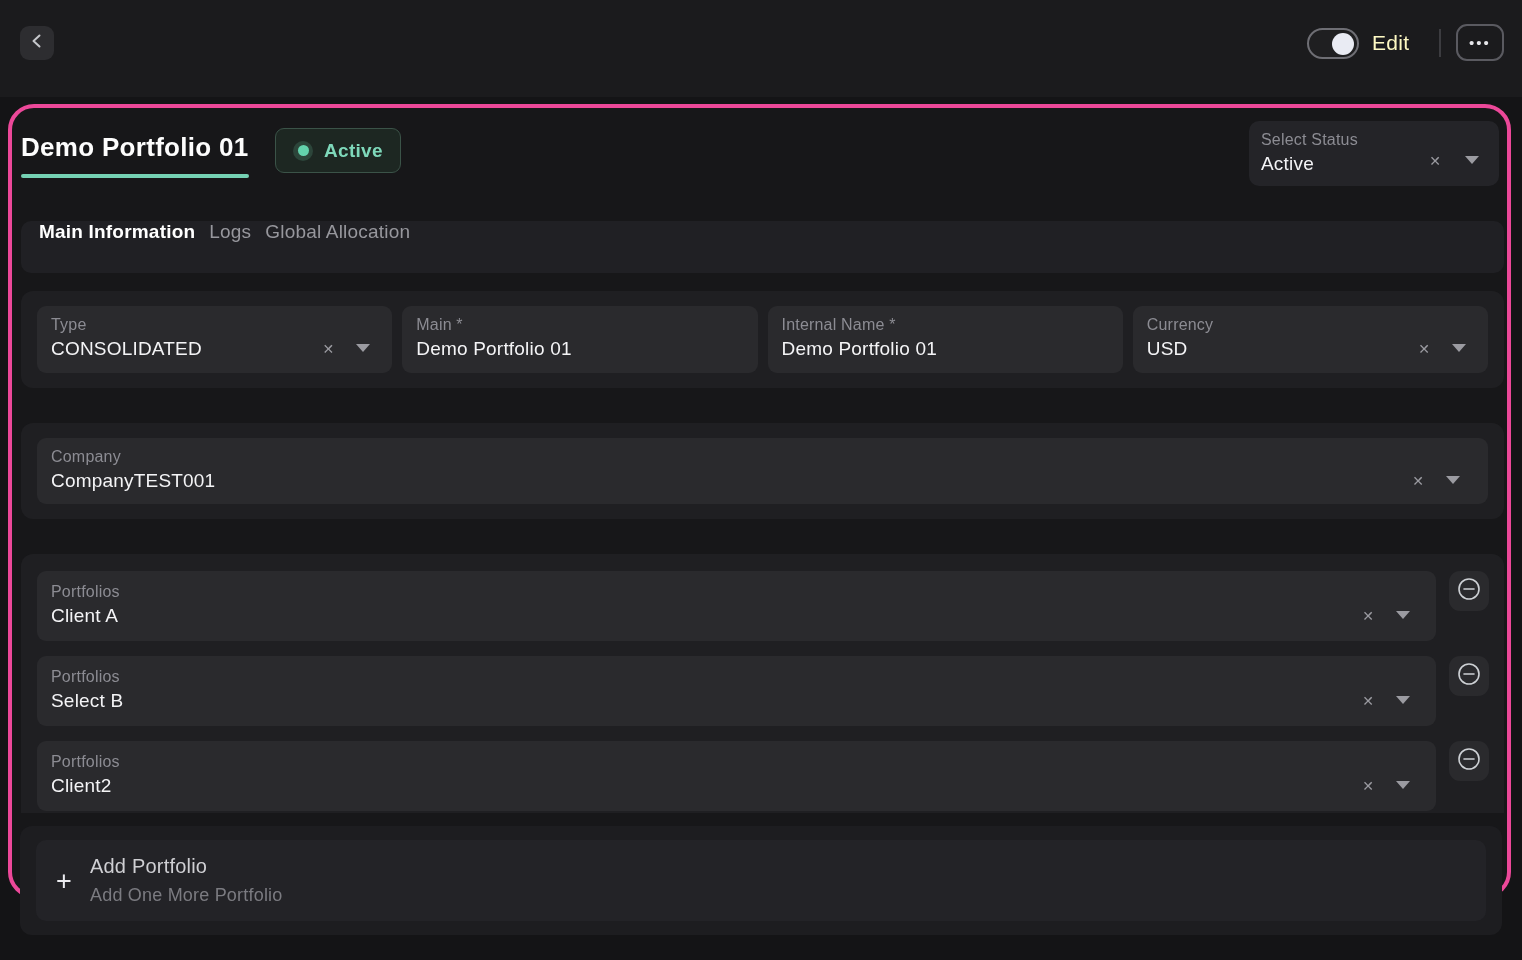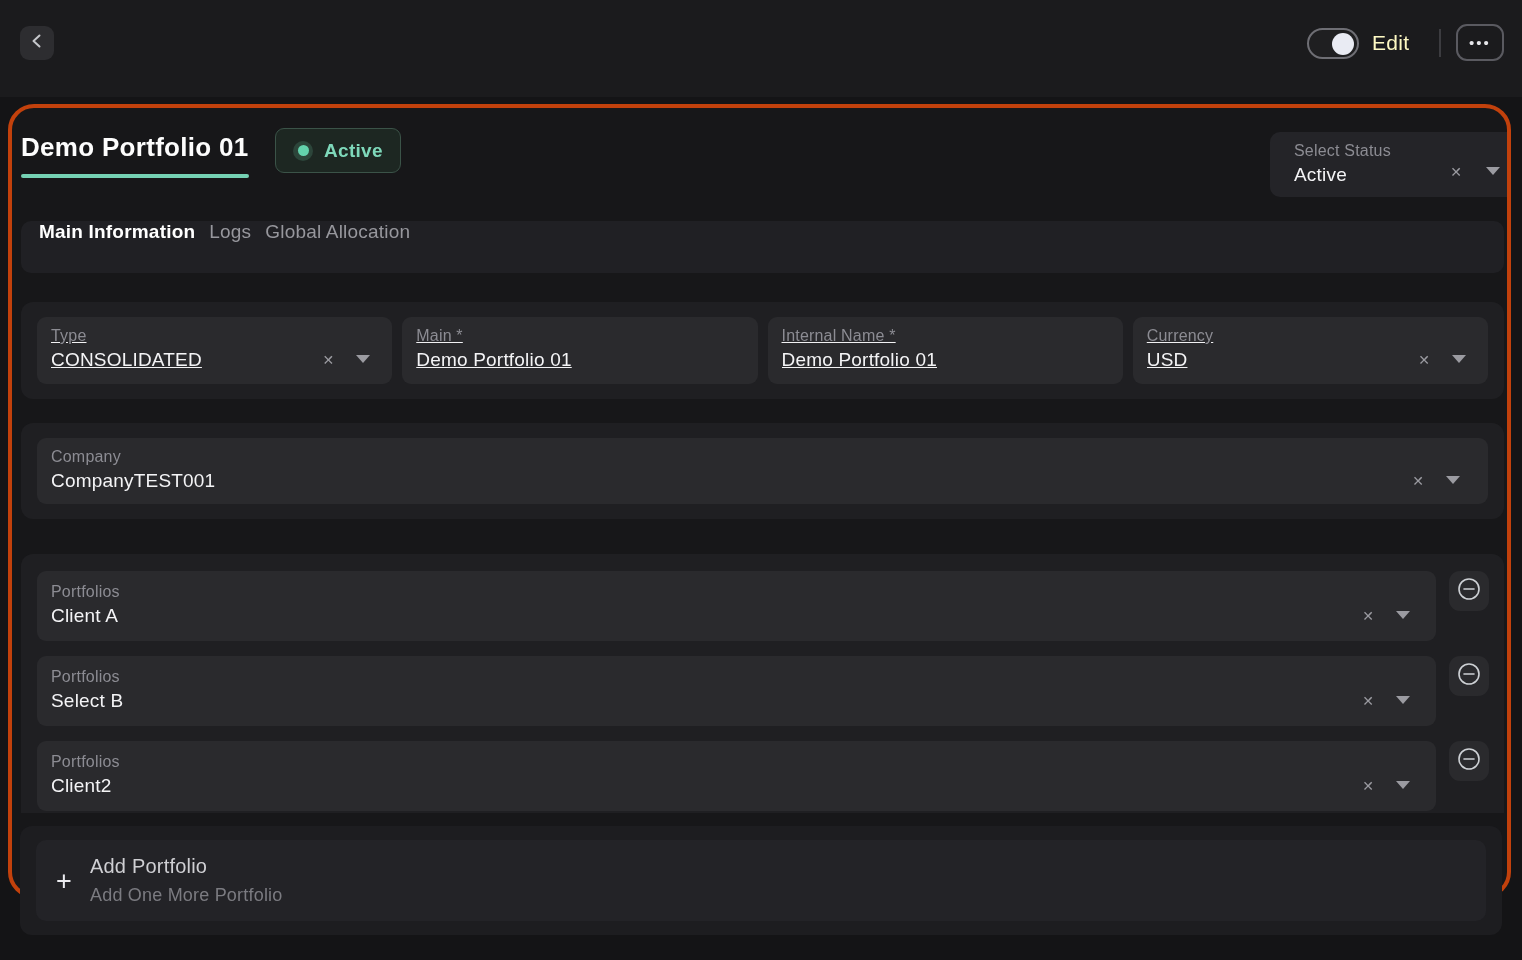--- a/index.html
+++ b/index.html
@@ -30,38 +30,38 @@
   .menu-btn {
     position:absolute; left:1456px; top:24px; width:48px; height:37px;
     border:2px solid #5a5a60; border-radius:11px; background:transparent;
     display:flex; align-items:center; justify-content:center; cursor:pointer;
     color:#e6e6ea; font-size:15px; letter-spacing:2px; line-height:1;
   }
 
   
   .panel {
     position:absolute; left:8px; top:104px; width:1503px; height:794px;
-    border:4px solid #c2410c; border-radius:26px; background:#171719; overflow:hidden;
+    border:4px solid #ec4899; border-radius:26px; background:#171719; overflow:hidden;
   }
   .title-wrap { position:absolute; left:9px; top:24px; display:inline-block; }
   .page-title { font-size:26px; font-weight:bold; color:#fdfdfd; letter-spacing:.3px; }
   .title-underline { height:4px; background:#75d1b3; border-radius:2px; margin-top:11px; }
 
   .status-badge {
     position:absolute; left:263px; top:20px; height:45px; padding:0 17px;
     display:flex; align-items:center; gap:11px;
     background:#1d2722; border:1px solid #3b5348; border-radius:9px;
   }
   .badge-dot { width:20px; height:20px; border-radius:50%; background:#2c453a; display:flex; align-items:center; justify-content:center; }
   .badge-dot-core { width:11px; height:11px; border-radius:50%; background:#63d2ac; }
   .status-badge-label { font-size:19px; font-weight:bold; color:#7ed8ba; letter-spacing:.3px; }
 
   .status-select {
-    position:absolute; left:1237px; top:24px; width:250px; height:65px;
-    background:#242428; border-radius:10px; padding:10px 24px; cursor:pointer;margin-left:21px;
+    position:absolute; left:1237px; top:13px; width:250px; height:65px;
+    background:#242428; border-radius:10px; padding:10px 12px; cursor:pointer;
   }
   .field-label { font-size:16px; color:#8c8c93; letter-spacing:.2px; white-space:nowrap; }
   .field-value { font-size:19px; color:#f4f4f6; letter-spacing:.2px; margin-top:4px; white-space:nowrap; overflow:hidden; }
 
   .clear-icon {
     position:absolute; font-size:14px; font-weight:bold; color:#9b9ba1; line-height:1; cursor:pointer;
   }
   .chevron-down {
     position:absolute; width:0; height:0; cursor:pointer;
     border-left:7px solid transparent; border-right:7px solid transparent; border-top:8px solid #9b9ba1;
@@ -72,21 +72,21 @@
   
   .tabbar {
     position:absolute; left:9px; top:113px; width:1483px; height:52px;
     background:#202024; border-radius:10px; display:flex; align-items:flex-start; padding:0 18px; gap:14px;
   }
   .tab { font-size:19px; color:#97979d; letter-spacing:.2px; cursor:pointer; }
   .tab.active { color:#ffffff; font-weight:bold; }
 
   
   .section { position:absolute; left:9px; background:#1f1f22; border-radius:12px; }
-  .section-row1 { top:194px; width:1483px; height:97px; display:flex; gap:10px; padding:15px 16px;text-decoration:underline; }
+  .section-row1 { top:183px; width:1483px; height:97px; display:flex; gap:10px; padding:15px 16px; }
   .section-company { top:315px; width:1483px; height:96px; padding:15px 16px; }
   .section-portfolios { top:446px; width:1483px; height:259px; border-radius:12px 12px 0 0; }
   .field {
     position:relative; background:#2a2a2d; border-radius:9px; padding:10px 14px; overflow:hidden;
   }
   .field.select { cursor:pointer; }
   .row1-field { flex:1; height:67px; }
   .company-field { width:100%; height:66px; }
   .field .clear-icon { right:58px; top:36px; }
   .field .chevron-down { right:22px; top:38px; }

